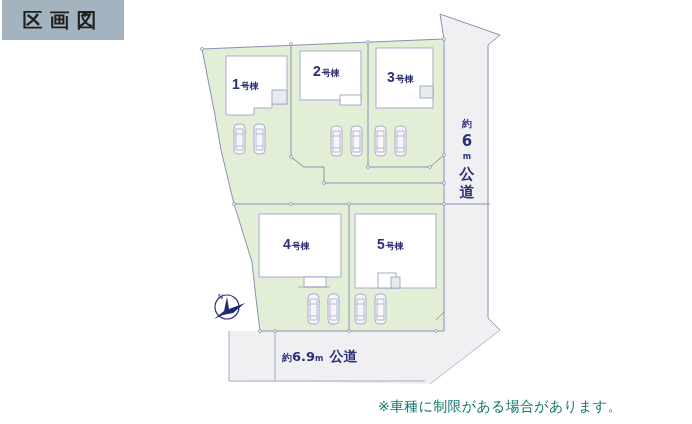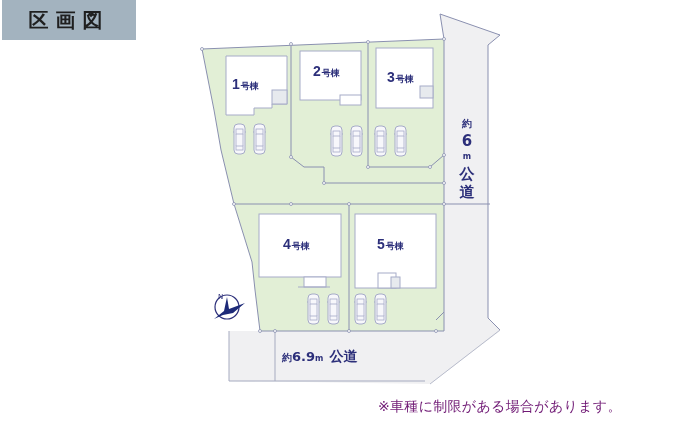--- a/index.html
+++ b/index.html
@@ -1,22 +1,22 @@
 <!DOCTYPE html>
 <html><head>
 <meta charset="utf-8">
 <style>
   html, body { margin: 0; padding: 0; background: #ffffff; }
   body { width: 692px; height: 424px; position: relative; overflow: hidden;
          font-family: "DejaVu Sans", sans-serif; }
-  .title-tab { position: absolute; left: 2px; top: 0; width: 134px; height: 40px;
+  .title-tab { position: absolute; left: 2px; top: 0; width: 122px; height: 40px;
                background: #a3b3bf; display: flex; align-items: center; justify-content: center; }
   .title-tab span { font-size: 20px; font-weight: bold; color: #1f1f1f; letter-spacing: 7px; }
   svg.plan { position: absolute; left: 0; top: 0; }
-  .note { position: absolute; left: 378px; top: 398px; font-size: 14px; color: #701a75;
+  .note { position: absolute; left: 378px; top: 398px; font-size: 14px; color: #0f766e;
           letter-spacing: 0.3px; white-space: nowrap; }
 </style>
 </head>
 <body>
 
 <div class="title-tab">
   <span>区画図</span>
 </div>
 
 <svg class="plan" width="692" height="424" viewBox="0 0 692 424">

